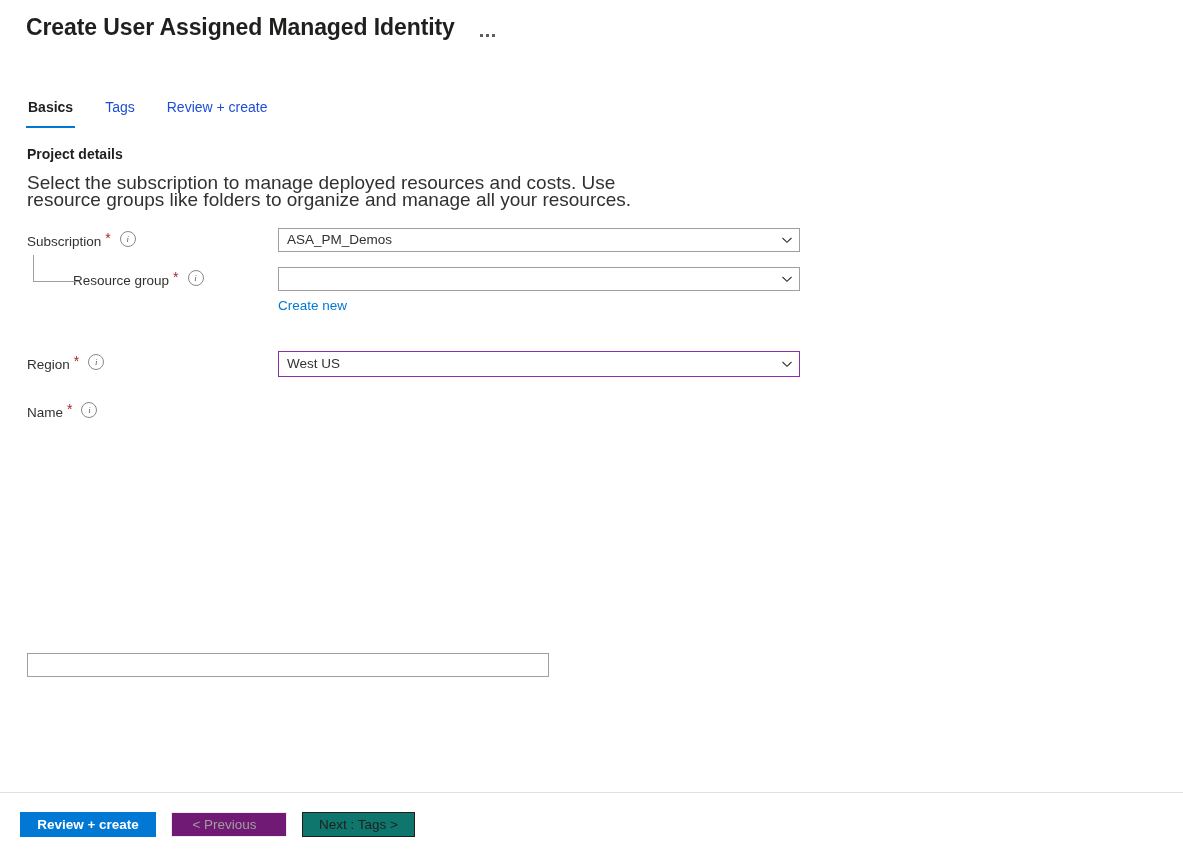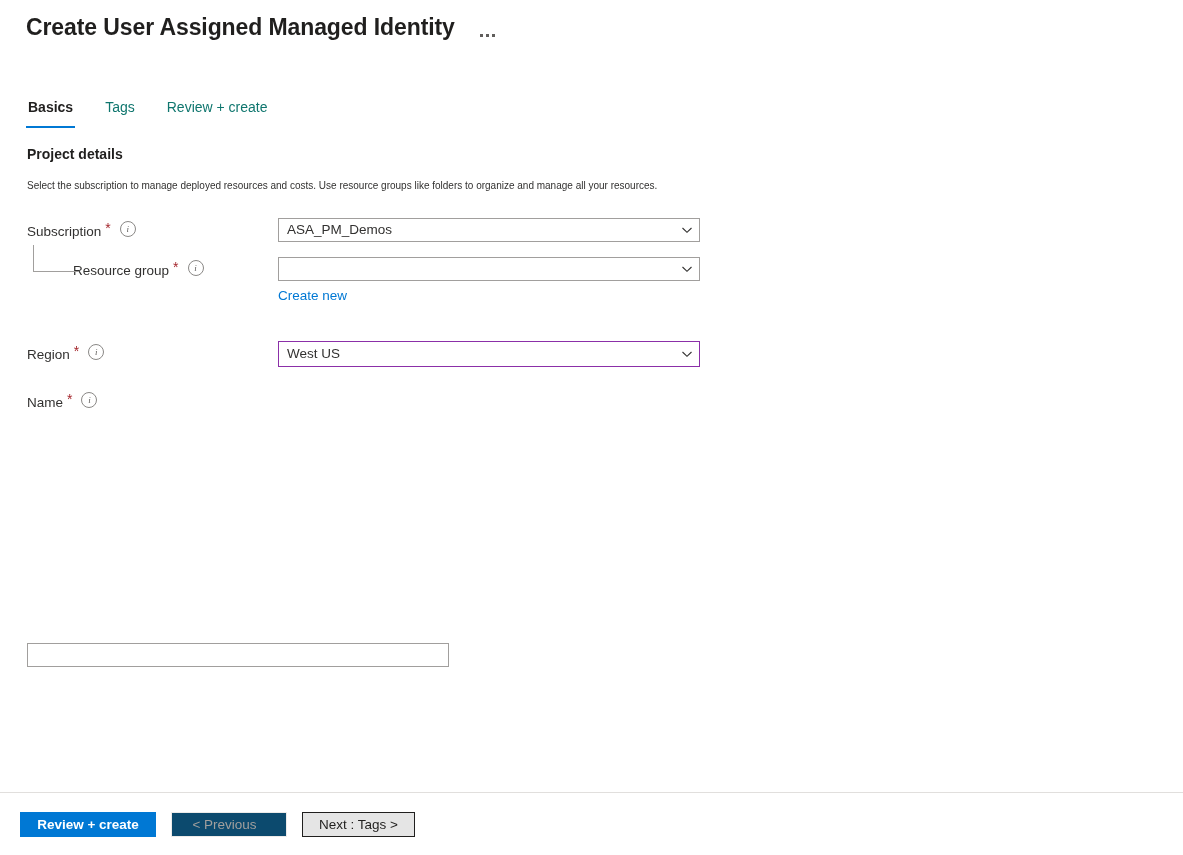--- a/index.html
+++ b/index.html
@@ -50,21 +50,21 @@
 
   
   .tab-bar {
     display: flex;
     margin: 46px 0 0 26px;
     height: 30px;
   }
   .tab {
     position: relative;
     font-size: 14px;
-    color: #0f766e;
+    color: #1d4ed8;
     padding: 0 2px 9px 2px;
     margin-right: 28px;
     cursor: pointer;
     line-height: 18px;
     white-space: nowrap;
   }
   .tab:last-child { margin-right: 0; }
   .tab.active {
     font-weight: bold;
     color: #201f1e;
@@ -85,23 +85,23 @@
     margin-top: 16px;
   }
   .section-heading {
     font-size: 14px;
     font-weight: bold;
     color: #201f1e;
     line-height: 20px;
     margin: 0 12px 10px 0;
   }
   .section-desc {
-    font-size: 10px;
-    color: #323130;
-    line-height: 24px;
+    font-size: 19px;
+    color: #323130;
+    line-height: 17px;
     max-width: 662px;
     margin: 0 0 20px 0;
   }
 
   .field-row {
     display: flex;
     align-items: flex-start;
     margin-bottom: 14px;
     position: relative;
   }
@@ -145,21 +145,21 @@
     cursor: pointer;
     font-family: "Liberation Serif", serif;
     flex-shrink: 0;
   }
 
   .field-control { position: relative; }
 
   .input-box,
   .dropdown-box {
     box-sizing: border-box;
-    width: 422px;
+    width: 522px;
     height: 24px;
     border: 1px solid #a19f9d;
     background: #ffffff;
     font-size: 13.5px;
     font-family: "Liberation Sans", sans-serif;
     color: #323130;
     padding: 0 8px;
     line-height: 22px;
     display: flex;
     align-items: center;
@@ -237,29 +237,29 @@
     justify-content: center;
   }
   .btn-primary {
     background: #0078d4;
     color: #ffffff;
     font-weight: bold;
     border-color: #0078d4;
     min-width: 136px;
   }
   .btn-disabled {
-    background: #0c4a6e;
+    background: #701a75;
     color: #a19f9d;
     border-color: #edebe9;
     cursor: default;
     min-width: 116px;
     padding-left: 7px;
   }
   .btn-default {
-    background: #e5e5e5;
+    background: #0f766e;
     color: #201f1e;
     border-color: #201f1e;
     min-width: 104px;
   }
 </style>
 </head>
 <body>
 
 <div class="page-header">
   <div class="page-title">Create User Assigned Managed Identity</div>

